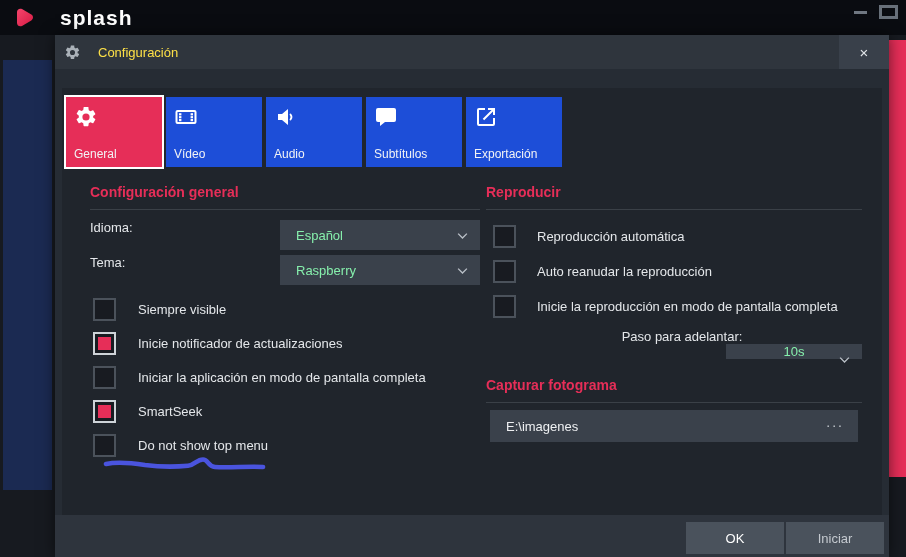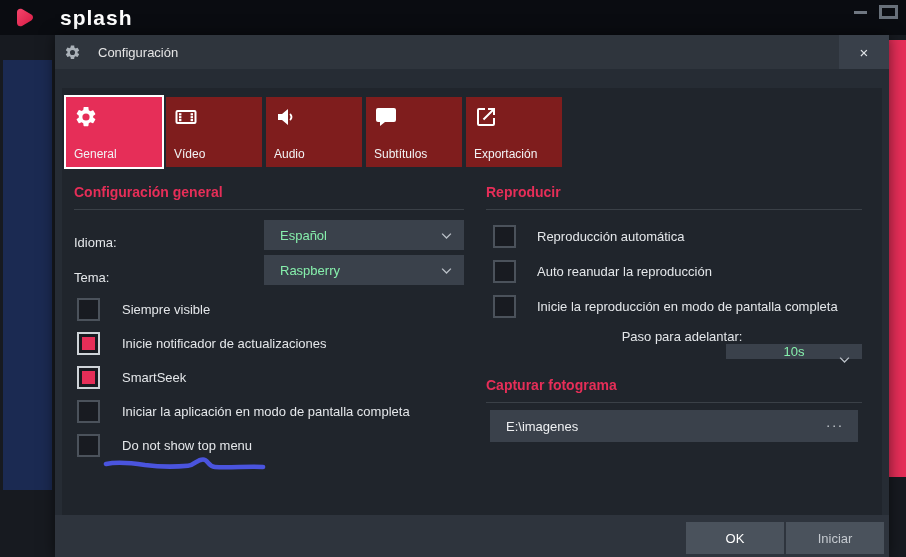--- a/index.html
+++ b/index.html
@@ -18,40 +18,40 @@
   .logo { display:flex; align-items:center; gap:24px; margin-left:10px; }
   .logo-text { color:#ffffff; font-size:21px; font-weight:bold; letter-spacing:1px; }
   .win-controls { position:absolute; right:8px; top:0; height:24px; display:flex; align-items:center; gap:12px; }
   .min-glyph { width:13px; height:3px; background:#6f7781; }
   .max-glyph { width:19px; height:14px; border:3px solid #68707a; }
 
   
   .dialog { position:absolute; left:55px; top:35px; width:834px; height:522px; background:#262c34; box-shadow:0 0 14px rgba(0,0,0,.55); }
   .dlg-header { position:relative; width:100%; height:34px; background:#2f353d; display:flex; align-items:center; }
   .dlg-gear { margin-left:9px; width:17px; height:17px; color:#aab1b8; }
-  .dlg-title { margin-left:17px; color:#e5e5e5; font-size:13px; }
+  .dlg-title { margin-left:17px; color:#fde047; font-size:13px; }
   .dlg-close { position:absolute; right:0; top:0; width:50px; height:34px; background:#39404a; color:#e3e6ea; font-size:15px; display:flex; align-items:center; justify-content:center; cursor:default; }
 
   .panel { position:absolute; left:7px; top:53px; width:820px; height:430px; background:#20252c; }
 
   
   .tabs { position:absolute; left:4px; top:9px; display:flex; gap:4px;border-radius:12px; }
-  .tab { position:relative; width:96px; height:70px; background:#7f1d1d; }
+  .tab { position:relative; width:96px; height:70px; background:#1d4ed8; }
   .tab.active { background:#e62e58; box-shadow:0 0 0 2px #ffffff; }
   .tab .t-icon { position:absolute; left:8px; top:8px; width:24px; height:24px; color:#ffffff; }
   .tab .t-label { position:absolute; left:8px; bottom:6px; font-size:12px; color:#f2f3f5; }
 
   
   .col { position:absolute; top:96px; }
-  .col-left  { left:12px;  width:390px; }
+  .col-left  { left:28px;  width:390px; }
   .col-right { left:424px; width:376px; }
   h2.sec { color:#e62e58; font-size:14px; font-weight:bold; padding-bottom:9px; border-bottom:1px solid #3a4047; }
 
   .fields { margin-top:10px; }
-  .frow { display:flex; align-items:flex-end; height:30px; margin-bottom:5px;gap:29px; }
+  .frow { display:flex; align-items:flex-start; height:30px; margin-bottom:5px;gap:29px; }
   .flabel { font-size:13px; color:#e4e7ea; }
   .select { position:relative; margin-left:auto; width:200px; height:30px; background:#3a414b; display:flex; align-items:center; padding:0 12px 0 16px; font-size:13px; color:#86efac; }
   .select .chev { position:absolute; right:10px; top:8px; width:15px; height:15px; color:#b9bfc6; }
   .select.center { justify-content:center; padding:0; }
   .select.center .chev { right:10px; }
 
   .checks { margin-top:12px; }
   .crow { display:flex; align-items:center; height:24px; margin-bottom:10px; }
   .cbox { width:23px; height:23px; border:2px solid #4b525b; background:#181b21; margin-left:3px; position:relative; flex:0 0 auto; }
   .cbox.checked { border-color:#ced3d8; }
@@ -199,26 +199,26 @@
       <div class="checks">
         <div class="crow">
           <span class="cbox"></span>
           <span class="clabel">Siempre visible</span>
         </div>
         <div class="crow">
           <span class="cbox checked"></span>
           <span class="clabel">Inicie notificador de actualizaciones</span>
         </div>
         <div class="crow">
+          <span class="cbox"></span>
+          <span class="clabel">Iniciar la aplicación en modo de pantalla completa</span>
+        </div>
+        <div class="crow">
           <span class="cbox checked"></span>
           <span class="clabel">SmartSeek</span>
-        </div>
-        <div class="crow">
-          <span class="cbox"></span>
-          <span class="clabel">Iniciar la aplicación en modo de pantalla completa</span>
         </div>
         <div class="crow">
           <span class="cbox"></span>
           <span class="clabel">Do not show top menu</span>
         </div>
       </div>
     </div>
 
     <svg class="squiggle" viewBox="0 0 164 18">
       <path d="M3 9 C 14 6.5, 26 7.5, 42 10 C 57 12, 72 12, 85 10.8 C 92 10.2, 93.5 4.5, 100 4.5 C 105.5 4.5, 104.5 11.5, 112 12 C 126 13, 146 11, 160 12" fill="none" stroke="#4a54de" stroke-width="4.6" stroke-linecap="round"></path>

